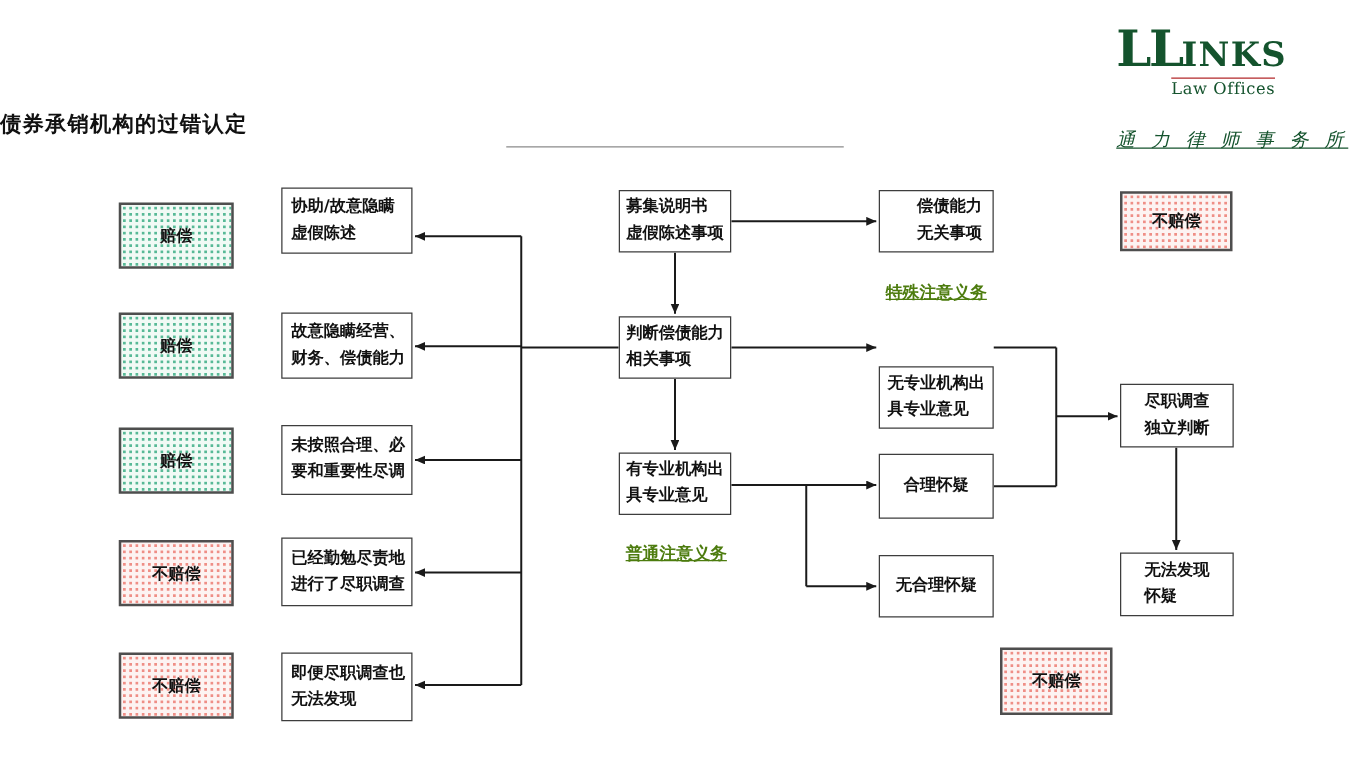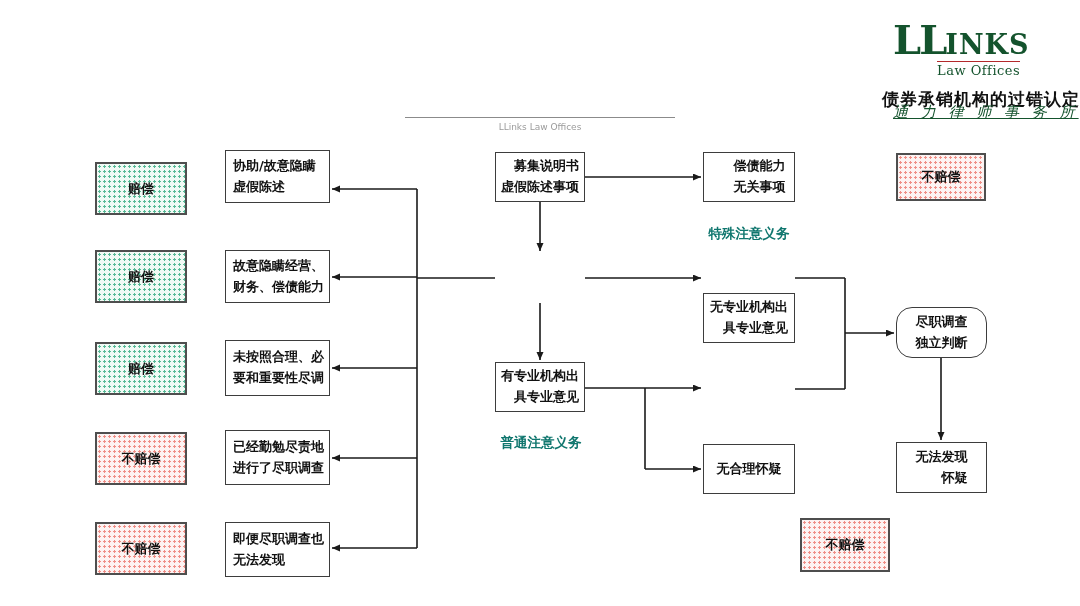--- a/index.html
+++ b/index.html
@@ -1,51 +1,51 @@
 <!DOCTYPE html>
 <html><head>
 <meta charset="utf-8">
 <style>
   * { margin:0; padding:0; box-sizing:border-box; }
   html,body { background:#fff; }
   body { font-family:"DejaVu Sans","Liberation Sans",sans-serif; }
   .canvas { position:relative; width:1080px; height:606px; background:#fff; overflow:hidden; }
 
   
-  .page-title { position:absolute; top:88px; left:0; width:1080px; text-align:right;
+  .page-title { position:absolute; top:88px; left:0; width:1080px; text-align:left;
     font-size:17px; font-weight:bold; color:#111; letter-spacing:1px; }
   .title-underline { position:absolute; top:117px; left:405px; width:270px; height:1px; background:#8b8b8b; }
   .subtitle { position:absolute; top:122px; left:0; width:1080px; text-align:center;
     font-size:9px; color:#9b9b9b; }
 
   
   .logo { position:absolute; top:20px; left:893px; width:140px; color:#14532d; }
   .logo-word { font-family:"DejaVu Serif","Liberation Serif",serif; font-weight:bold; line-height:1; white-space:nowrap; }
   .logo-ll { font-size:40px; letter-spacing:-2px; }
   .logo-inks { font-size:27px; letter-spacing:1px; }
   .logo-law { font-family:"DejaVu Serif","Liberation Serif",serif; font-size:13px;
     margin:-4px 0 0 44px; letter-spacing:0.5px; border-top:1px solid #b3292b; display:inline-block; padding-top:1px; margin-left:44px; }
   .logo-cn { font-size:15px; font-style:italic; letter-spacing:4px; margin-top:24px; white-space:nowrap;text-decoration:underline; }
 
   
   .node { position:absolute; background:#fff; border:1.5px solid #3d3d3d; color:#111;
     font-size:13px; font-weight:bold; line-height:1.6; white-space:pre-line;
-    display:flex; align-items:center; justify-content:center; text-align:right; }
+    display:flex; align-items:center; justify-content:center; text-align:left; }
   .node.left { justify-content:flex-start; text-align:left; padding-left:7px; padding-right:4px; }
 
   
   .outcome { position:absolute; border:2px solid #4e4e4e; color:#111;
     font-size:13px; font-weight:bold; display:flex; align-items:center; justify-content:center; }
   .outcome.green { background-color:#f1faf5;
     background-image:radial-gradient(circle,#57b996 1.1px,transparent 1.2px); background-size:5px 5px; }
   .outcome.pink { background-color:#fdf3f2;
     background-image:radial-gradient(circle,#ef8e86 1.1px,transparent 1.2px); background-size:5px 5px; }
 
   
-  .red-label { position:absolute; color:#0f766e; font-size:13.5px; font-weight:bold; text-align:center; }
+  .red-label { position:absolute; color:#4d7c0f; font-size:13.5px; font-weight:bold; text-align:center;text-decoration:underline; }
 
   svg.connectors { position:absolute; top:0; left:0; }
 </style>
 </head>
 <body>
 
 <div class="canvas">
 
   <svg class="connectors" width="1080" height="606">
     <defs>
@@ -81,21 +81,20 @@
       <line x1="845" y1="278" x2="845" y2="389"></line>
       <line x1="795" y1="389" x2="845" y2="389"></line>
       <line x1="845" y1="333" x2="894" y2="333" marker-end="url(#arr)"></line>
 
       <line x1="941" y1="358" x2="941" y2="440" marker-end="url(#arr)"></line>
     </g>
   </svg>
 
   <div class="page-title">债券承销机构的过错认定</div>
   <div class="title-underline"></div>
-  <div class="subtitle">LLinks Law Offices</div>
 
   <div class="logo">
     <div class="logo-word"><span class="logo-ll">LL</span><span class="logo-inks">INKS</span></div>
     <div class="logo-law">Law Offices</div>
     <div class="logo-cn">通 力 律 师 事 务 所</div>
   </div>
 
   <div class="outcome green" style="left:95px; top:162px; width:92px; height:53px;">赔偿</div>
   <div class="outcome green" style="left:95px; top:250px; width:92px; height:53px;">赔偿</div>
   <div class="outcome green" style="left:95px; top:342px; width:92px; height:53px;">赔偿</div>
@@ -108,31 +107,34 @@
 财务、偿债能力</div>
   <div class="node left" style="left:225px; top:340px; width:105px; height:56px;">未按照合理、必
 要和重要性尽调</div>
   <div class="node left" style="left:225px; top:430px; width:105px; height:55px;">已经勤勉尽责地
 进行了尽职调查</div>
   <div class="node left" style="left:225px; top:522px; width:105px; height:55px;">即便尽职调查也
 无法发现</div>
 
   <div class="node" style="left:495px; top:152px; width:90px; height:50px;">募集说明书
 虚假陈述事项</div>
+  <div class="node" style="left:495px; top:253px; width:90px; height:50px;">判断偿债能力
+相关事项</div>
   <div class="node" style="left:495px; top:362px; width:90px; height:50px;">有专业机构出
 具专业意见</div>
 
   <div class="node" style="left:703px; top:152px; width:92px; height:50px;padding-left:21px;">偿债能力
 无关事项</div>
   <div class="node" style="left:703px; top:253px; width:92px; height:50px;margin-top:40px;">无专业机构出
 具专业意见</div>
+  <div class="node" style="left:703px; top:363px; width:92px; height:52px;">合理怀疑</div>
   <div class="node" style="left:703px; top:444px; width:92px; height:50px;">无合理怀疑</div>
 
   <div class="outcome pink" style="left:896px; top:153px; width:90px; height:48px;">不赔偿</div>
-  <div class="node" style="left:896px; top:307px; width:91px; height:51px;border-radius:16px;">尽职调查
+  <div class="node" style="left:896px; top:307px; width:91px; height:51px;">尽职调查
 独立判断</div>
   <div class="node" style="left:896px; top:442px; width:91px; height:51px;">无法发现
 怀疑</div>
   <div class="outcome pink" style="left:800px; top:518px; width:90px; height:54px;">不赔偿</div>
 
   <div class="red-label" style="left:700px; top:225px; width:98px;">特殊注意义务</div>
   <div class="red-label" style="left:492px; top:434px; width:98px;">普通注意义务</div>
 
 </div>
 

